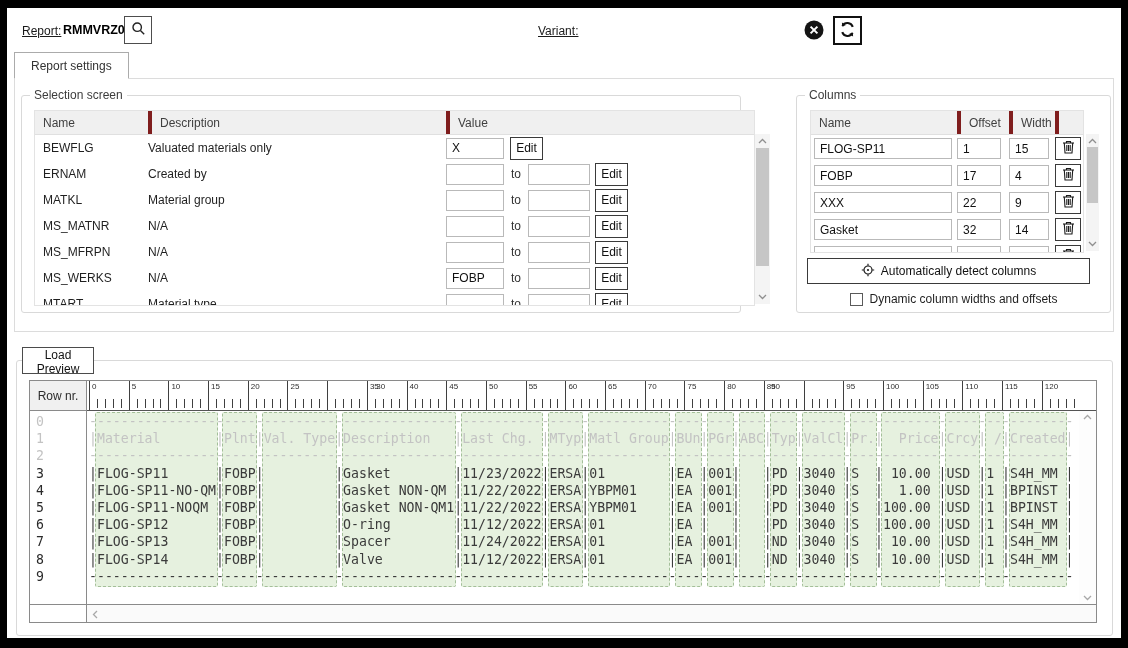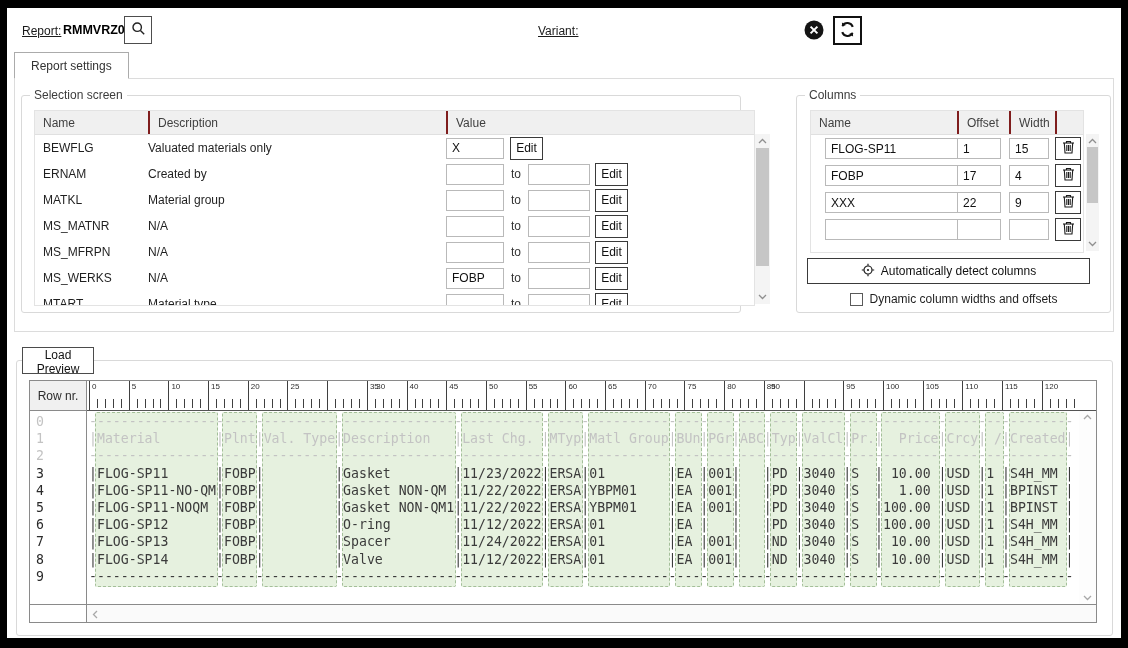--- a/index.html
+++ b/index.html
@@ -31,21 +31,21 @@
   
   .group { position:absolute; border:1px solid #d9d9d9; border-radius:3px; background:#fff; }
   .group > .legend { position:absolute; top:-8px; left:8px; background:#fff; padding:0 4px; font-size:12px; color:#3c3c3c; }
   .sel-group { left:6px; top:16px; width:720px; height:218px; }
   .col-group { left:781px; top:16px; width:315px; height:218px; }
 
   
   .sel-table { position:absolute; left:12px; top:14px; width:721px; border:1px solid #e3e3e3; }
   .thead { display:grid; background:#f0f0f0; height:24px; font-size:12px; color:#3f3f3f; align-items:center; border-bottom:1px solid #e0e0e0; }
   .sel-table .thead { grid-template-columns:113px 298px 1fr; }
-  .th { padding-left:8px; border-left:2px solid #7f1d1d; height:100%; display:flex; align-items:center; }
+  .th { padding-left:8px; border-left:4px solid #7f1d1d; height:100%; display:flex; align-items:center; }
   .th:first-child { border-left:none; }
   .sel-viewport { height:170px; overflow:hidden; background:#fff; }
   .sel-row { display:grid; grid-template-columns:113px 298px 1fr; height:26px; align-items:center; font-size:12px; }
   .sel-name { padding-left:8px; color:#1f1f1f; }
   .sel-desc { color:#1f1f1f; }
   .sel-val { display:flex; align-items:center; height:26px; }
   .txt { height:21px; border:1px solid #b9b9b9; background:#fff; font-size:12px; padding:0 5px; font-family:"Liberation Sans",sans-serif; color:#111; }
   .t1 { width:58px; }
   .t2 { width:62px; }
   .to-label { width:24px; text-align:center; color:#333; font-size:12px; }
@@ -60,21 +60,21 @@
   .vscroll .up { top:1px; } .vscroll .dn { bottom:1px; }
   .thumb { position:absolute; left:1px; right:1px; background:#c6c6c6; }
   .sel-scroll .thumb { top:14px; height:118px; }
   .col-scroll .thumb { top:13px; height:56px; }
 
   
   .col-table { position:absolute; left:13px; top:14px; width:274px; border:1px solid #e3e3e3; }
   .col-table .thead { grid-template-columns:146px 52px 46px 30px; }
   .col-viewport { height:117px; overflow:hidden; }
   .col-row { display:grid; grid-template-columns:146px 52px 46px 30px; height:27px; align-items:center; }
-  .name-input { width:138px; margin-left:14px; }
+  .name-input { width:138px; margin-left:3px; }
   .num-input { width:44px; }
   .num-input.w { width:40px; }
   .trash-btn { width:26px; height:23px; background:#fff; border:1px solid #3a3a3a; display:flex; align-items:center; justify-content:center; cursor:pointer; }
   .detect-btn { position:absolute; left:10px; top:162px; width:283px; height:26px; background:#fff; border:1px solid #3a3a3a; font-size:12px; color:#111; display:flex; align-items:center; justify-content:center; gap:6px; cursor:pointer; font-family:"Liberation Sans",sans-serif; }
   .chk-row { position:absolute; left:0; top:196px; width:100%; display:flex; align-items:center; justify-content:center; gap:7px; font-size:12px; color:#1f1f1f; }
   .chk-box { width:13px; height:13px; border:1px solid #5a5a5a; background:#fff; cursor:pointer; }
 
   
   .prev-group { position:absolute; left:9px; top:352px; width:1097px; height:276px; border:1px solid #d9d9d9; border-radius:3px; background:#fff; }
   .load-btn { position:absolute; left:15px; top:339px; width:72px; height:27px; background:#fff; border:1px solid #4b4b4b; font-size:12px; color:#111; z-index:5; cursor:pointer; font-family:"Liberation Sans",sans-serif; }
@@ -274,20 +274,35 @@
                       <path d="M2.3 3 L3 13 H10 L10.7 3"></path>
                       <path d="M4.8 5 V11 M6.5 5 V11 M8.2 5 V11"></path>
                     </svg></span>
                 </button>
               </div>
             </div>
             <div class="col-row">
               <div><input class="txt name-input" value="XXX" style=""></div>
               <div><input class="txt num-input" value="22" style=""></div>
               <div><input class="txt num-input w" value="9" style=""></div>
+              <div>
+                <button class="trash-btn">
+                  <span><svg width="13" height="14" viewBox="0 0 13 14" fill="none" stroke="#1c1c1c" stroke-width="1.1">
+                      <path d="M1 3 H12"></path>
+                      <path d="M4.5 3 V1.5 H8.5 V3"></path>
+                      <path d="M2.3 3 L3 13 H10 L10.7 3"></path>
+                      <path d="M4.8 5 V11 M6.5 5 V11 M8.2 5 V11"></path>
+                    </svg></span>
+                </button>
+              </div>
+            </div>
+            <div class="col-row">
+              <div><input class="txt name-input" value="Gasket" style=""></div>
+              <div><input class="txt num-input" value="32" style=""></div>
+              <div><input class="txt num-input w" value="14" style=""></div>
               <div>
                 <button class="trash-btn">
                   <span><svg width="13" height="14" viewBox="0 0 13 14" fill="none" stroke="#1c1c1c" stroke-width="1.1">
                       <path d="M1 3 H12"></path>
                       <path d="M4.5 3 V1.5 H8.5 V3"></path>
                       <path d="M2.3 3 L3 13 H10 L10.7 3"></path>
                       <path d="M4.8 5 V11 M6.5 5 V11 M8.2 5 V11"></path>
                     </svg></span>
                 </button>
               </div>

